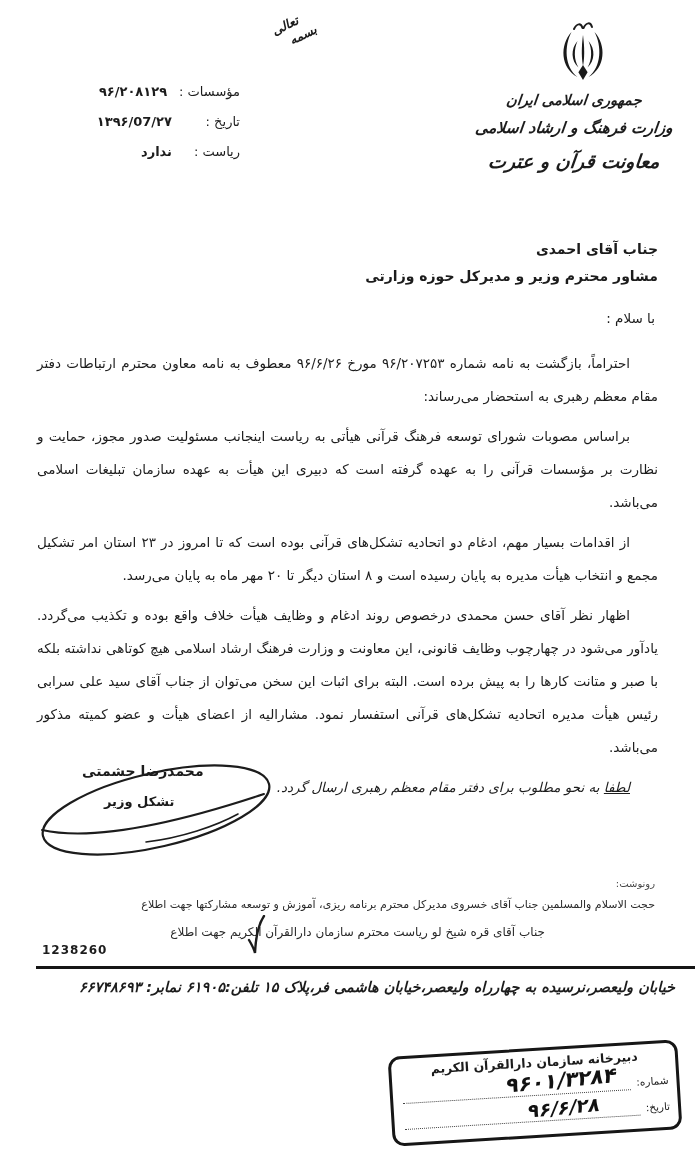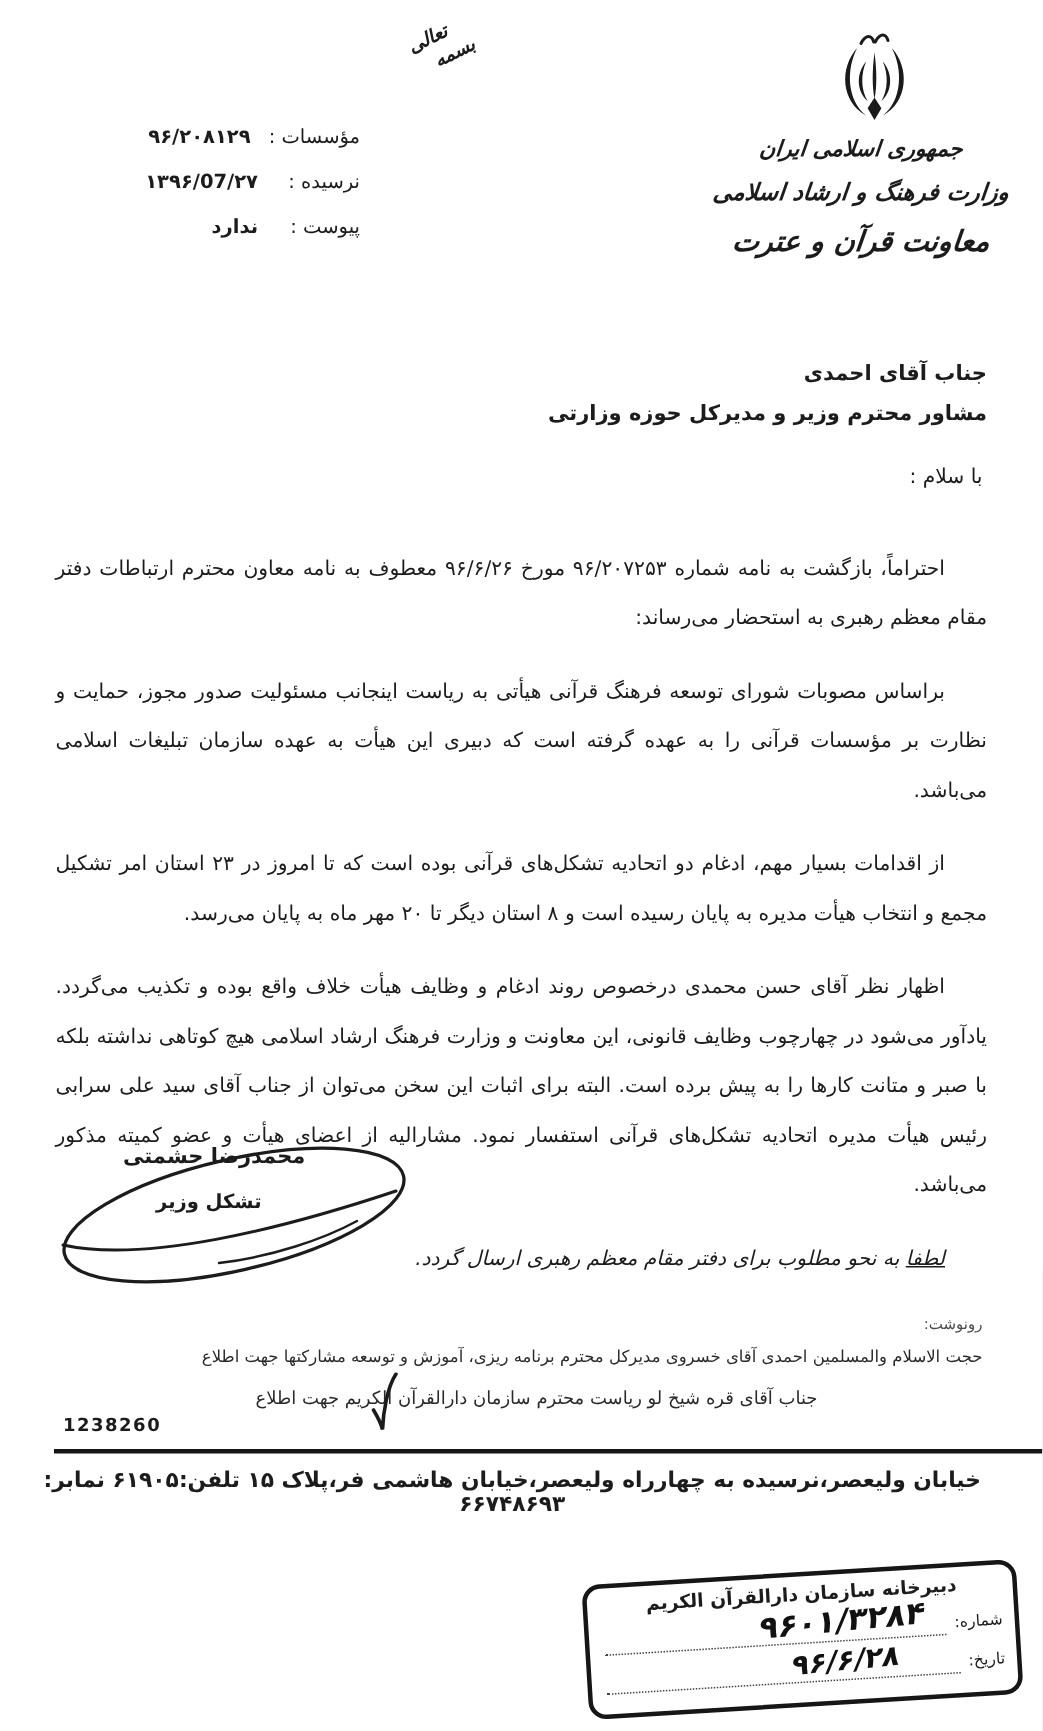--- a/index.html
+++ b/index.html
@@ -30,38 +30,38 @@
   
   .meta { left:28px; top:84px; width:212px; font-size:13px; }
   .meta-row { display:flex; direction:rtl; gap:12px; margin-bottom:15px; align-items:baseline; }
   .meta-label { min-width:56px; }
   .meta-value { font-weight:bold; }
 
   .recipient { right:37px; top:236px; font-weight:bold; font-size:14px; line-height:27px; text-align:right; }
   .salutation { right:40px; top:310px; font-size:13.5px; }
 
   .body-text { right:37px; left:37px; top:347px; font-size:13.5px; line-height:33px; text-align:justify; }
-  .body-text p { margin:16px 0 7px 0; text-indent:28px; }
+  .body-text p { margin:0 0 7px 0; text-indent:28px; }
   .closing { margin-top:3px; text-indent:28px;font-style:italic; }
   .u { text-decoration:underline; }
 
   
   .sig-svg { left:26px; top:750px; }
   .sig-name { left:82px; top:763px; font-weight:bold; font-size:14px; }
   .sig-title { left:104px; top:794px; font-weight:bold; font-size:13px; }
 
   
   .cc-label { right:40px; top:878px; font-size:10px; color:#4a4a4a; }
   .cc-item-1 { right:40px; top:898px; font-size:11px; color:#2a2a2a; }
   .cc-item-2 { right:150px; top:925px; font-size:12px; color:#2a2a2a; }
   .check-svg { left:246px; top:915px; }
 
   .refnum { left:42px; top:943px; font-size:12px; font-weight:bold; letter-spacing:1px; }
   .rule { left:36px; right:0; top:966px; border-top:3px solid #151515; height:0; }
-  .footer-addr { left:8px; right:20px; top:979px; text-align:center; font-weight:bold; font-size:14.5px; }
+  .footer-addr { left:8px; right:20px; top:979px; font-weight:bold; font-size:14.5px;font-style:italic; }
 
   
   .stamp {
     left:390px; top:1048px; width:290px; height:90px;
     transform:rotate(-3.5deg); border:3px solid #161616; border-radius:12px;
     padding:4px 8px 4px 10px; background:rgba(255,255,255,.6);
   }
   .stamp-title { text-align:center; font-weight:bold; font-size:12.5px; white-space:nowrap; }
   .stamp-row { display:flex; direction:rtl; align-items:flex-end; gap:6px; margin-top:4px; }
   .stamp-lbl { font-size:10.5px; padding-bottom:2px; white-space:nowrap; }
@@ -101,25 +101,25 @@
     <div class="o2">وزارت فرهنگ و ارشاد اسلامی</div>
     <div class="o3">معاونت قرآن و عترت</div>
   </div>
 
   <div class="abs meta">
     <div class="meta-row">
       <span class="meta-label">مؤسسات :</span>
       <span class="meta-value">۹۶/۲۰۸۱۲۹</span>
     </div>
     <div class="meta-row">
-      <span class="meta-label">نرسیده :</span>
+      <span class="meta-label">تاریخ :</span>
       <span class="meta-value">۱۳۹۶/07/۲۷</span>
     </div>
     <div class="meta-row">
-      <span class="meta-label">پیوست :</span>
+      <span class="meta-label">ریاست :</span>
       <span class="meta-value">ندارد</span>
     </div>
   </div>
 
   <div class="abs recipient">
     <div>جناب آقای احمدی</div>
     <div>مشاور محترم وزیر و مدیرکل حوزه وزارتی</div>
   </div>
 
   <div class="abs salutation">با سلام :</div>
@@ -138,21 +138,21 @@
         <ellipse class="ink" stroke-width="2.2" cx="130" cy="60" rx="116" ry="37"></ellipse>
       </g>
       <path class="ink" stroke-width="2" d="M16 80 C 70 92 160 70 238 44"></path>
       <path class="ink" stroke-width="1.6" d="M120 92 C 155 88 190 76 212 64"></path>
     </svg>
   </div>
   <div class="abs sig-name">محمدرضا حشمتی</div>
   <div class="abs sig-title">تشکل وزیر</div>
 
   <div class="abs cc-label">رونوشت:</div>
-  <div class="abs cc-item-1">حجت الاسلام والمسلمین احمدی آقای خسروی مدیرکل محترم برنامه ریزی، آموزش و توسعه مشارکتها جهت اطلاع</div>
+  <div class="abs cc-item-1">حجت الاسلام والمسلمین جناب آقای خسروی مدیرکل محترم برنامه ریزی، آموزش و توسعه مشارکتها جهت اطلاع</div>
   <div class="abs cc-item-2">جناب آقای قره شیخ لو ریاست محترم سازمان دارالقرآن الکریم جهت اطلاع</div>
   <div class="abs check-svg">
     <svg width="20" height="40" viewBox="0 0 20 40">
       <path class="ink" stroke-width="2.4" d="M3 25 C 6 30 8 34 9 38 C 9.5 27 12 10 18 1"></path>
     </svg>
   </div>
 
   <div class="abs refnum">1238260</div>
   <div class="abs rule"></div>
   <div class="abs footer-addr">خیابان ولیعصر،نرسیده به چهارراه ولیعصر،خیابان هاشمی فر،پلاک ۱۵ تلفن:۶۱۹۰۵ نمابر: ۶۶۷۴۸۶۹۳</div>

